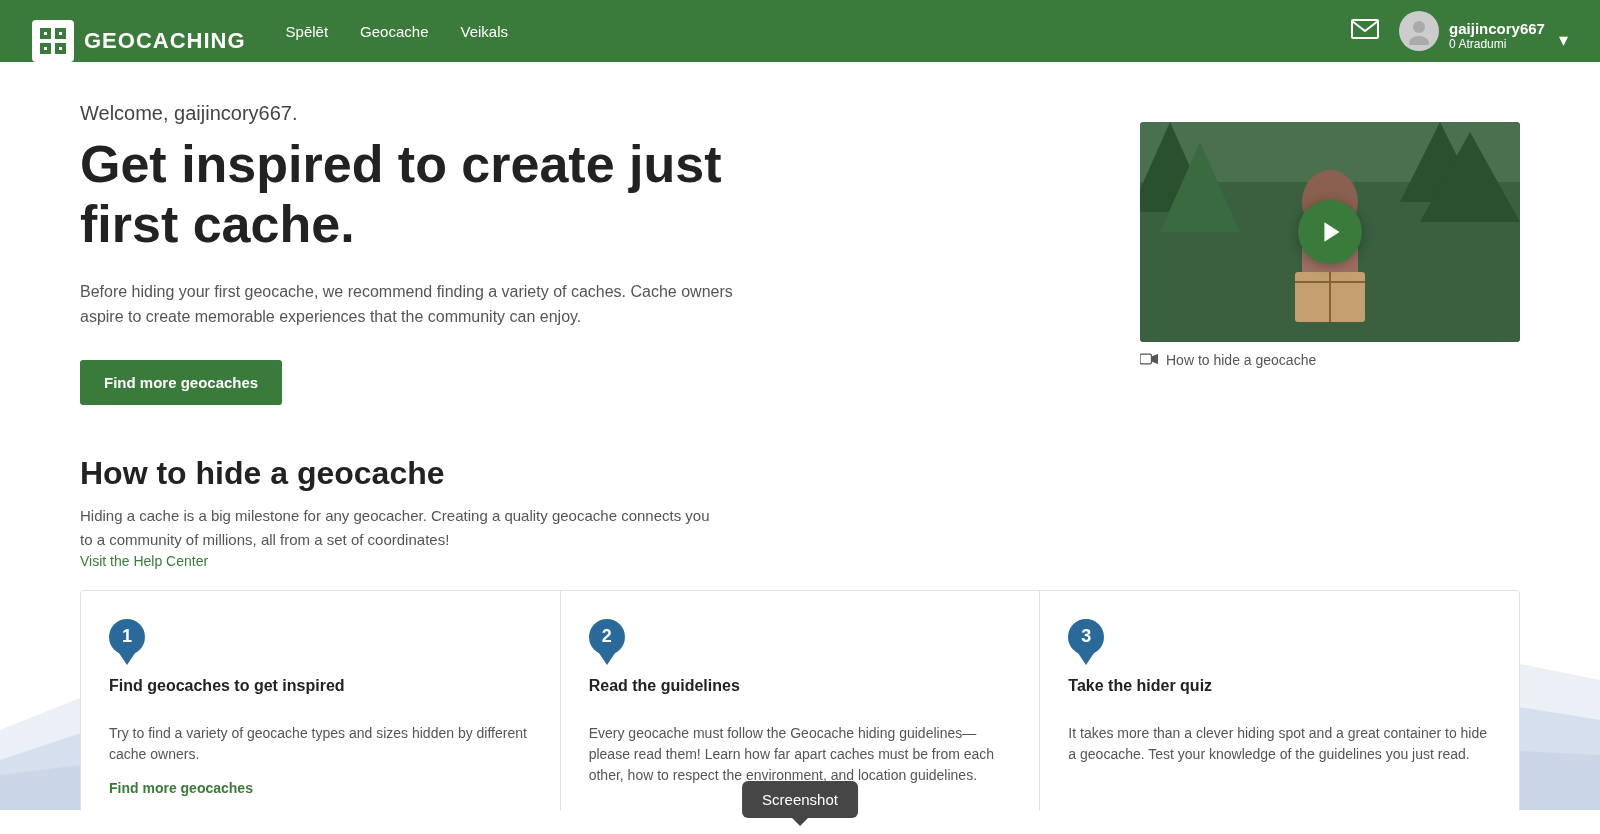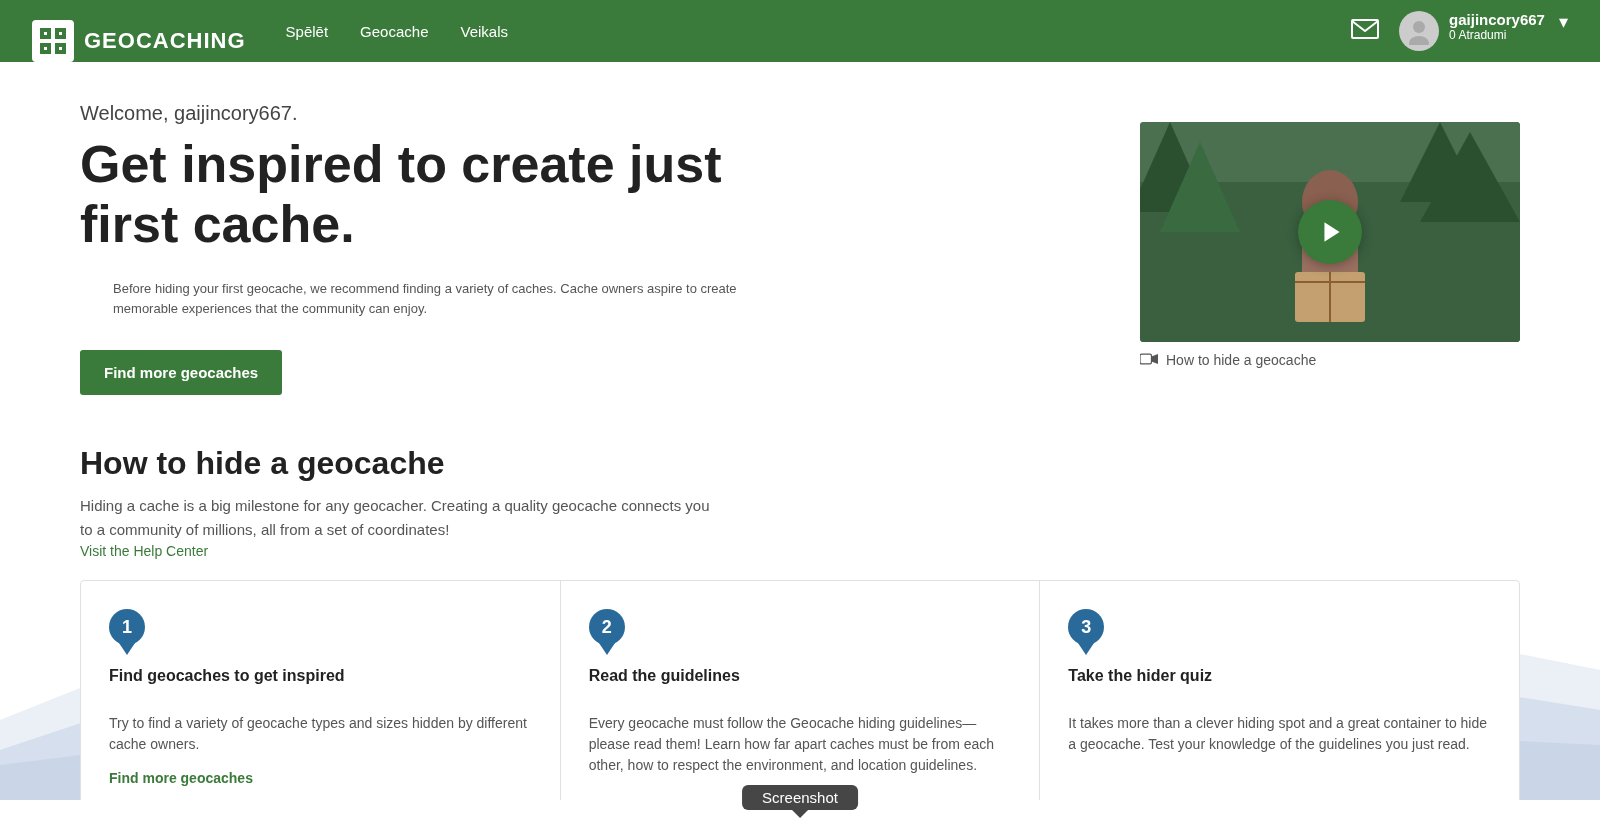--- a/index.html
+++ b/index.html
@@ -34,21 +34,21 @@
     .nav-link {
       color: #fff;
       text-decoration: none;
       font-size: 15px;
       font-weight: 500;
       cursor: pointer;
     }
     .nav-right { display: flex; align-items: center; gap: 20px; }
     .nav-mail-icon { color: #fff; }
     .nav-mail-icon svg { width: 28px; height: 20px; }
-    .nav-user { display: flex; align-items: flex-start; gap: 10px; cursor: pointer; }
+    .nav-user { display: flex; align-items: flex-end; gap: 10px; cursor: pointer; }
     .nav-avatar {
       width: 40px; height: 40px; border-radius: 50%;
       background: #ccc;
       overflow: hidden;
       display: flex; align-items: center; justify-content: center;
     }
     .nav-avatar svg { width: 28px; height: 28px; fill: #888; }
     .nav-user-info { color: #fff; }
     .nav-username { font-size: 15px; font-weight: bold; }
     .nav-finds { font-size: 12px; }
@@ -65,26 +65,25 @@
     }
     .hero-title {
       font-size: 52px;
       font-weight: bold;
       color: #222;
       line-height: 1.15;
       max-width: 700px;
       margin-bottom: 24px;
     }
     .hero-desc {
-      font-size: 13px;
+      font-size: 16px;
       color: #555;
       max-width: 680px;
       line-height: 1.6;
       margin-bottom: 30px;
-      margin-left: 33px;
     }
     .btn-find {
       background: #3a7a3a;
       color: #fff;
       border: none;
       padding: 14px 24px;
       font-size: 15px;
       font-weight: bold;
       cursor: pointer;
       border-radius: 3px;
@@ -214,26 +213,26 @@
     .step-link {
       color: #3a7a3a;
       text-decoration: none;
       font-size: 14px;
       font-weight: bold;
     }
 
     
     .screenshot-tooltip {
       position: fixed;
-      bottom: 24px;
+      bottom: 16px;
       left: 50%;
       transform: translateX(-50%);
       background: rgba(50,50,50,0.9);
       color: #fff;
-      padding: 4px 20px;
+      padding: 10px 20px;
       border-radius: 6px;
       font-size: 15px;
       z-index: 1000;
       pointer-events: none;
     }
     .screenshot-tooltip::after {
       content: '';
       position: absolute;
       top: 100%; left: 50%;
       transform: translateX(-50%);

